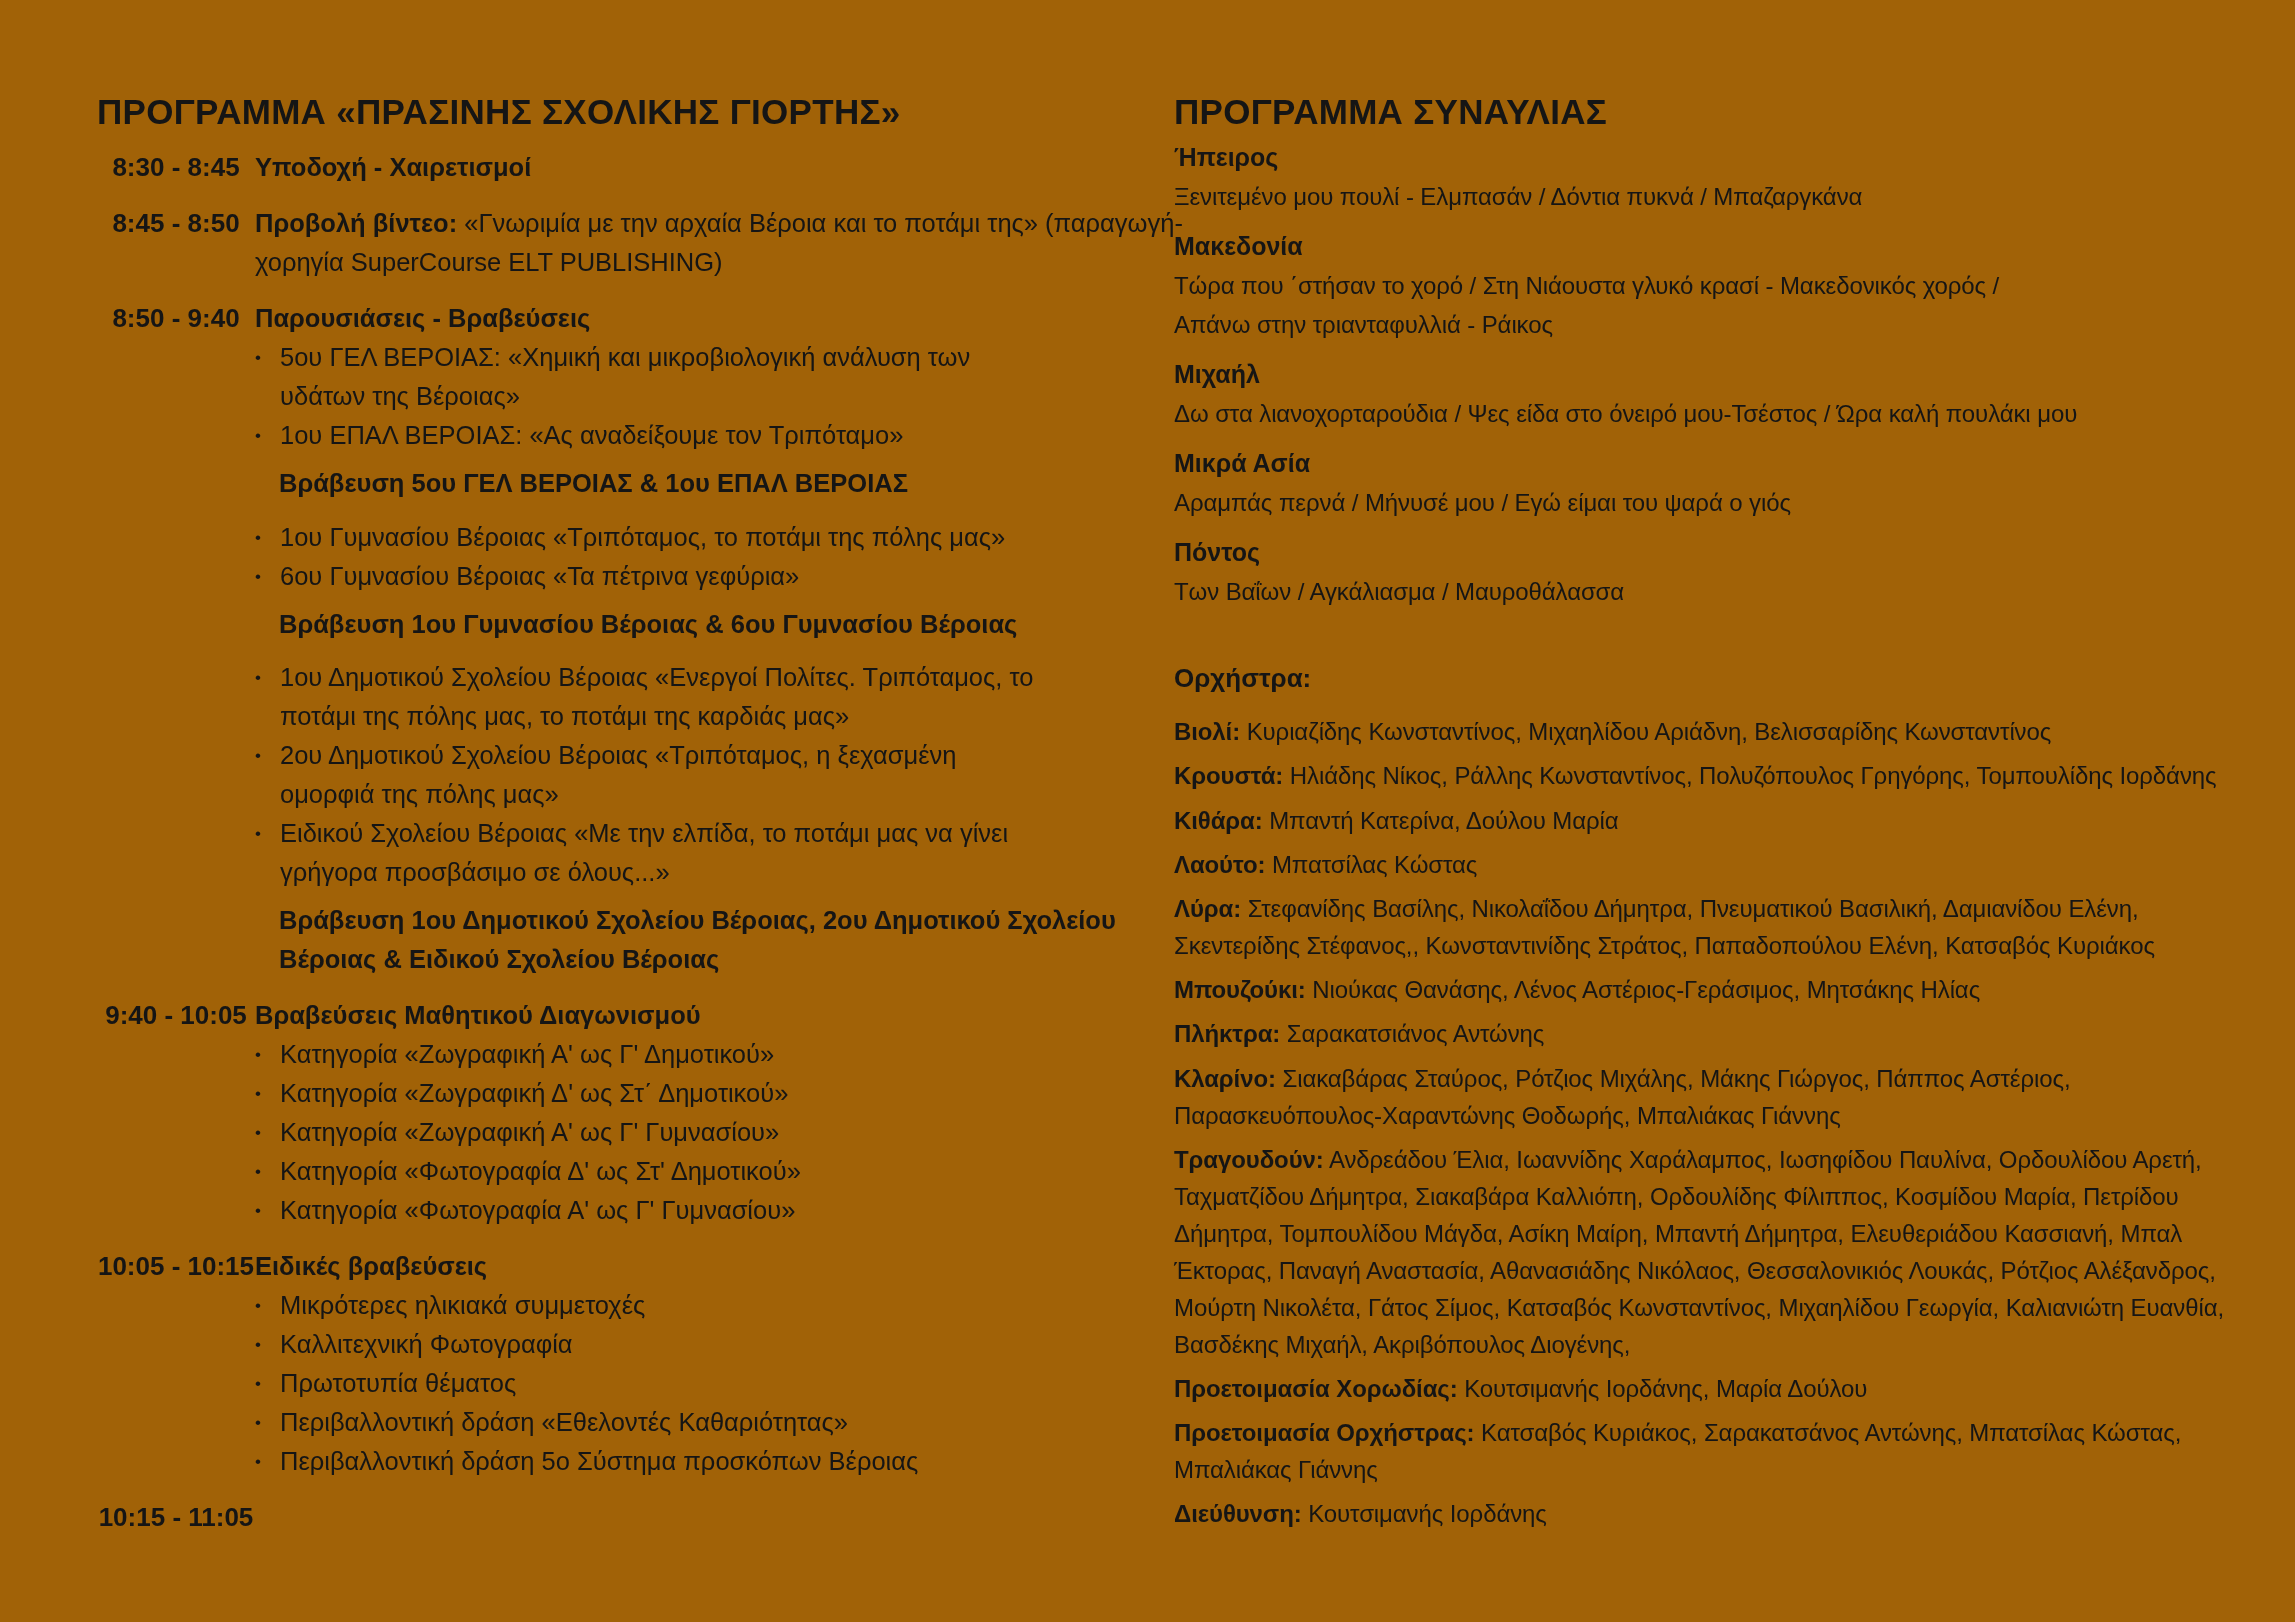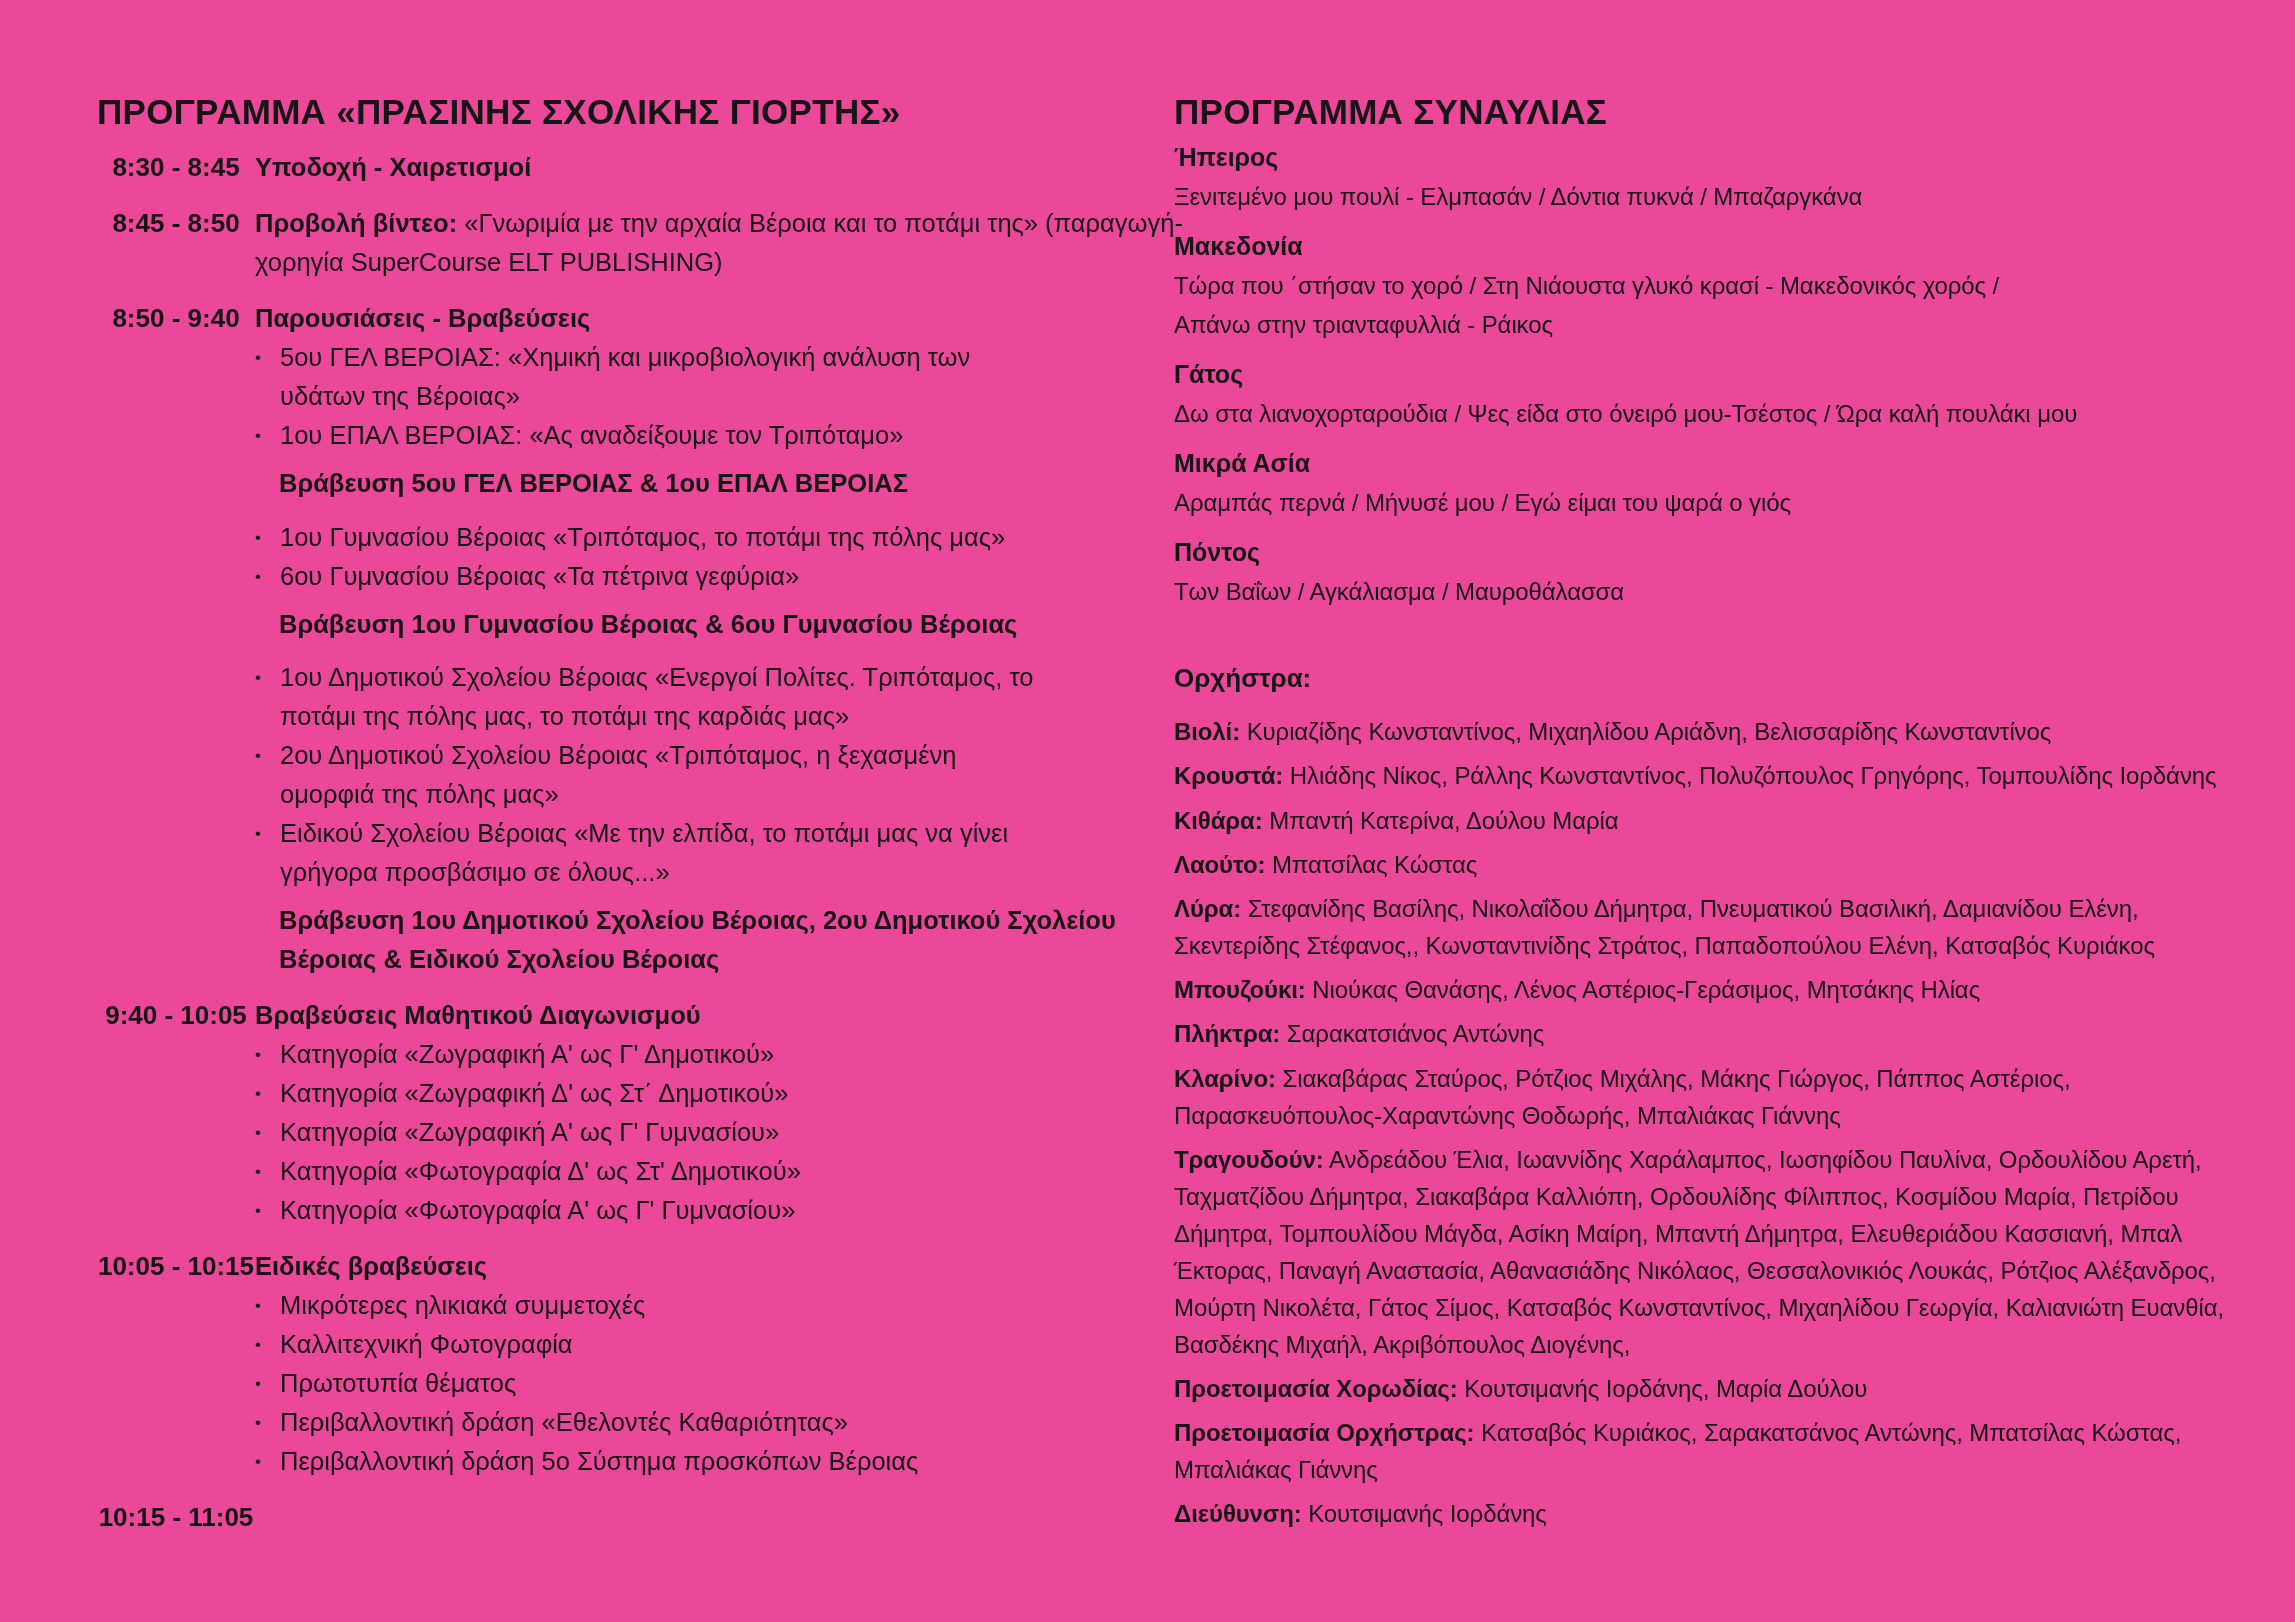--- a/index.html
+++ b/index.html
@@ -1,17 +1,17 @@
 <!DOCTYPE html>
 <html style="font-size:10.5px"><head>
 <meta charset="utf-8">
 <style>
   html,body{margin:0;padding:0;background:#e8e8e8;}
   .page{
-    position:relative;width:2295px;height:1623px;background:#ec4899;
+    position:relative;width:2295px;height:1623px;background:#a16207;
     color:#151515;font-family:"Liberation Sans","DejaVu Sans",sans-serif;
     overflow:hidden;
   }
   .col{position:absolute;top:92px;}
   .col-left{left:97px;width:1120px;}
   .col-right{left:1174px;width:1052px;}
   .doc-title{font-size:35px;line-height:39px;font-weight:700;margin:0 0 6.5px 0;letter-spacing:0.3px;}
   
   .slot{display:flex;margin-top:17px;}
   .time{flex:0 0 158px;font-weight:700;font-size:26px;line-height:39px;white-space:nowrap;text-align:center;}
@@ -174,21 +174,21 @@
     <div class="region">
       <div class="region-name">Ήπειρος</div>
       <div class="region-songs">Ξενιτεμένο μου πουλί - Ελμπασάν / Δόντια πυκνά / Μπαζαργκάνα</div>
     </div>
     <div class="region">
       <div class="region-name">Μακεδονία</div>
       <div class="region-songs">Τώρα που ΄στήσαν το χορό / Στη Νιάουστα γλυκό κρασί - Μακεδονικός χορός /
 Απάνω στην τριανταφυλλιά - Ράικος</div>
     </div>
     <div class="region">
-      <div class="region-name">Γάτος</div>
+      <div class="region-name">Μιχαήλ</div>
       <div class="region-songs">Δω στα λιανοχορταρούδια / Ψες είδα στο όνειρό μου-Τσέστος / Ώρα καλή πουλάκι μου</div>
     </div>
     <div class="region">
       <div class="region-name">Μικρά Ασία</div>
       <div class="region-songs">Αραμπάς περνά / Μήνυσέ μου / Εγώ είμαι του ψαρά ο γιός</div>
     </div>
     <div class="region">
       <div class="region-name">Πόντος</div>
       <div class="region-songs">Των Βαΐων / Αγκάλιασμα / Μαυροθάλασσα</div>
     </div>

